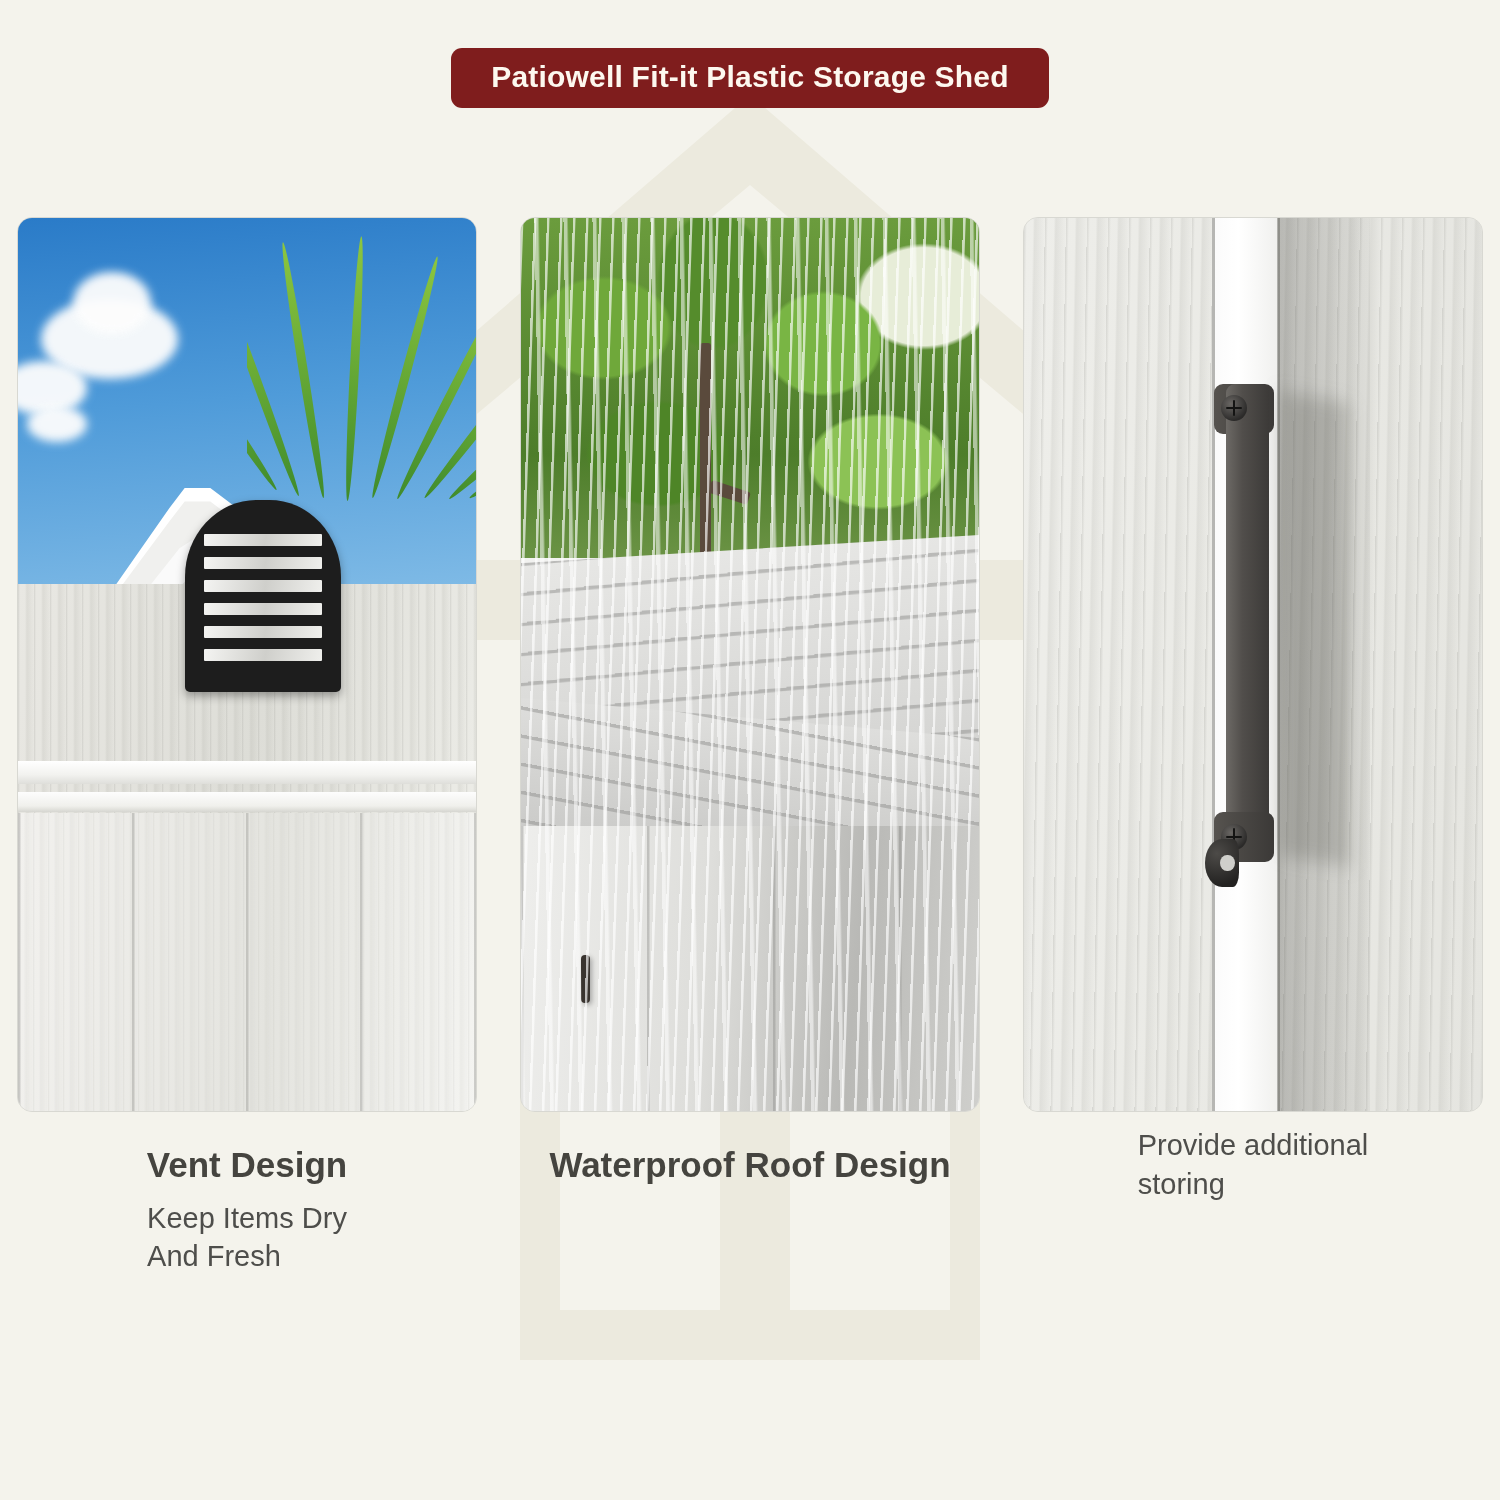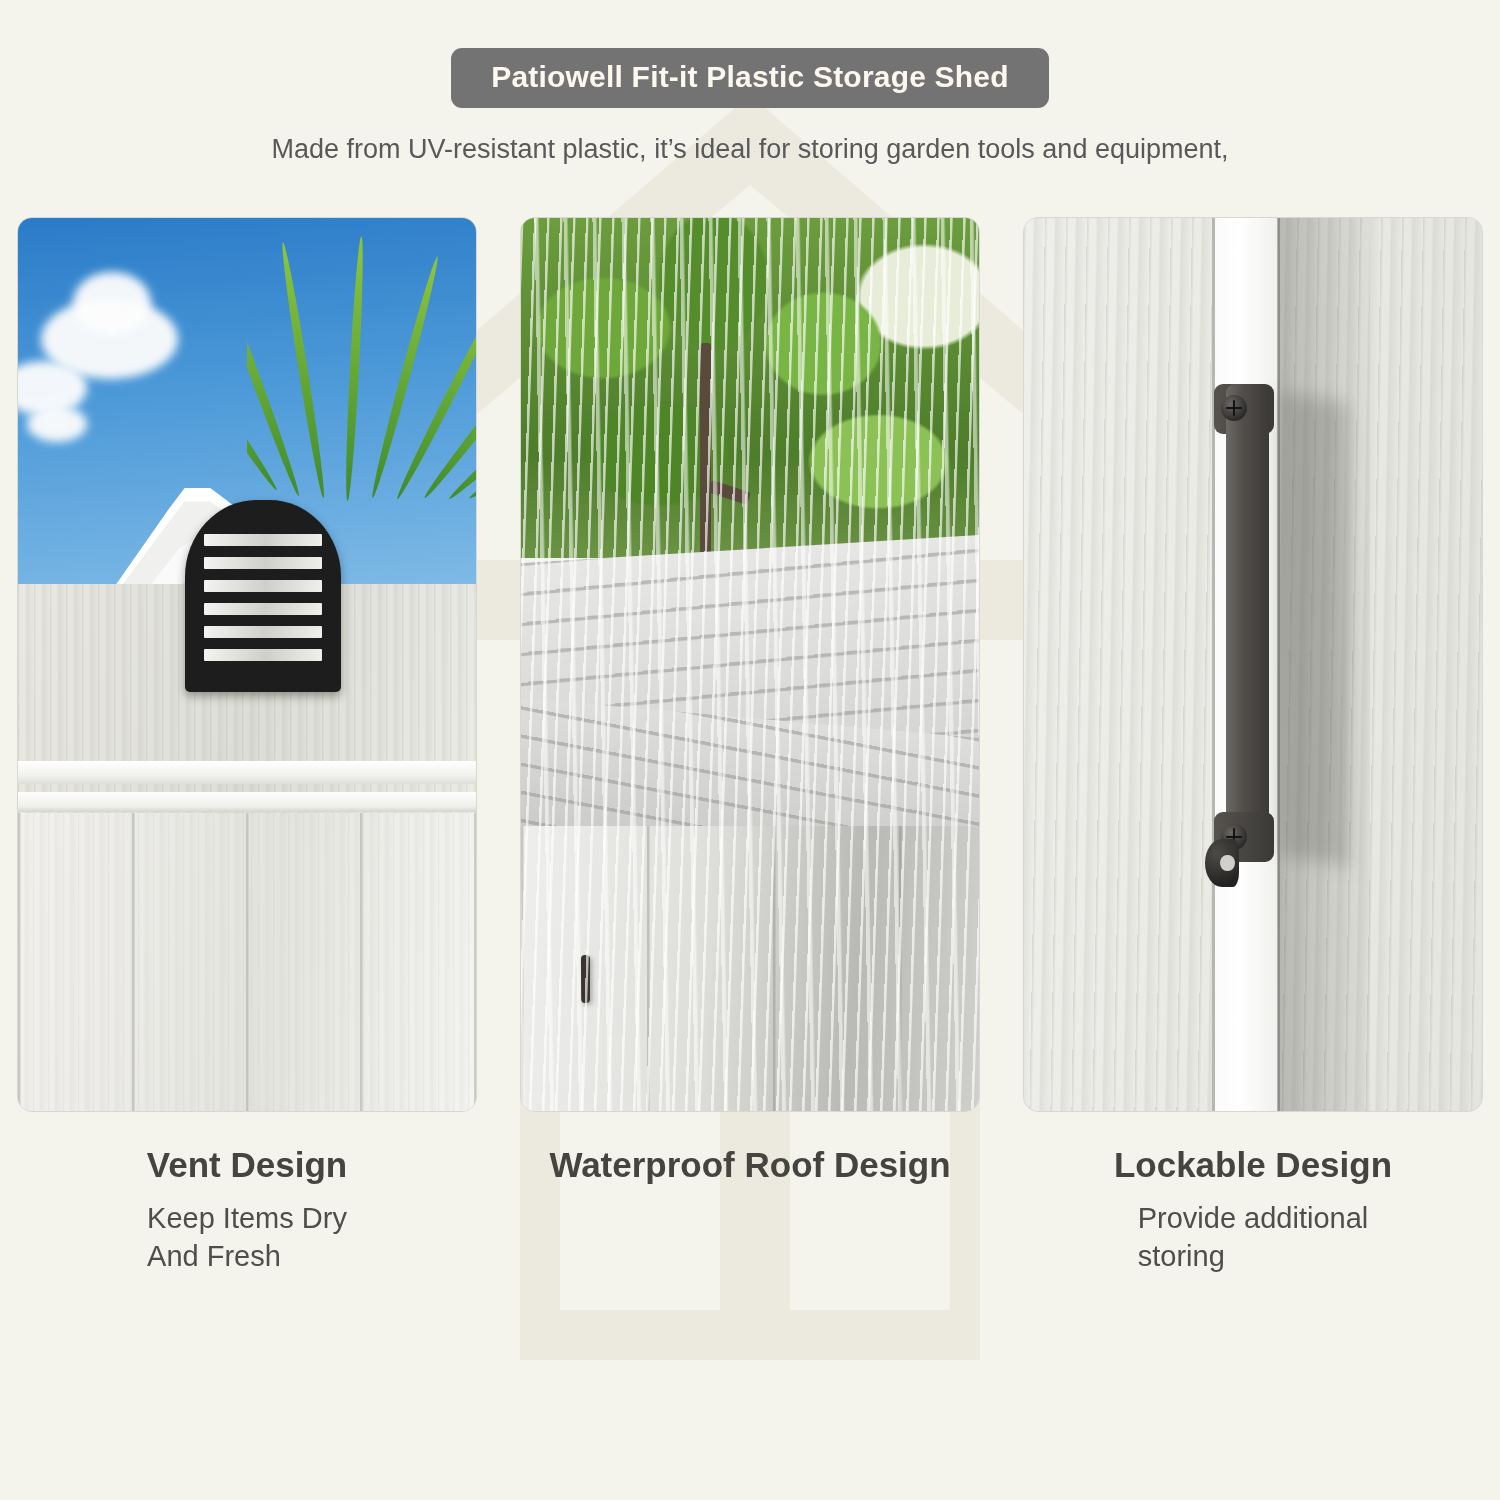--- a/index.html
+++ b/index.html
@@ -26,21 +26,21 @@
 
   
   .header {
     position: relative;
     z-index: 2;
     text-align: center;
     padding-top: 48px;
   }
   .badge {
     display: inline-block;
-    background: #737373;
+    background: #7f1d1d;
     color: #fdf8ef;
     font-size: 30px;
     font-weight: 700;
     letter-spacing: 0.2px;
     padding: 14px 40px 16px 40px;
     border-radius: 11px;
     line-height: 1;
   }
   .headline {
     margin: 36px 0 0 0;
@@ -348,21 +348,21 @@
   <g fill="#f4f3ec">
     <polygon points="750,250 1120,560 380,560"></polygon>
     <rect x="560" y="690" width="160" height="620"></rect>
     <rect x="790" y="690" width="160" height="620"></rect>
   </g>
 </svg>
 
 <div class="header">
   <div class="badge">Patiowell Fit-it Plastic Storage Shed</div>
   <p class="subline">
-    <span>Made from UV-resistant plastic, it’s ideal for storing garden tools and equipment,</span><br>
+    <br>
   </p>
 </div>
 
 <div class="cards">
 
   <div class="card">
     <div class="photo">
       <div class="p1-sky"></div>
       <div class="cloud" style="left:5%;top:9%;width:30%;height:9%;"></div>
       <div class="cloud" style="left:12%;top:6%;width:17%;height:7%;"></div>
@@ -436,20 +436,19 @@
       <div class="p3-handle-shadow"></div>
       <div class="p3-pad" style="top:18.5%;"></div>
       <div class="p3-handle"></div>
       <div class="p3-pad" style="top:66.5%;"></div>
       <div class="p3-screw" style="top:19.8%;"></div>
       <div class="p3-screw" style="top:67.8%;"></div>
       <div class="p3-hasp">
         <div class="p3-hasp-hole"></div>
       </div>
     </div>
-    <div class="card-title">Lockable Design</div>
     <div class="card-sub">
       <span>Provide additional</span><br>
       <span>storing</span>
     </div>
   </div>
 
 </div>
 
 </body></html>

